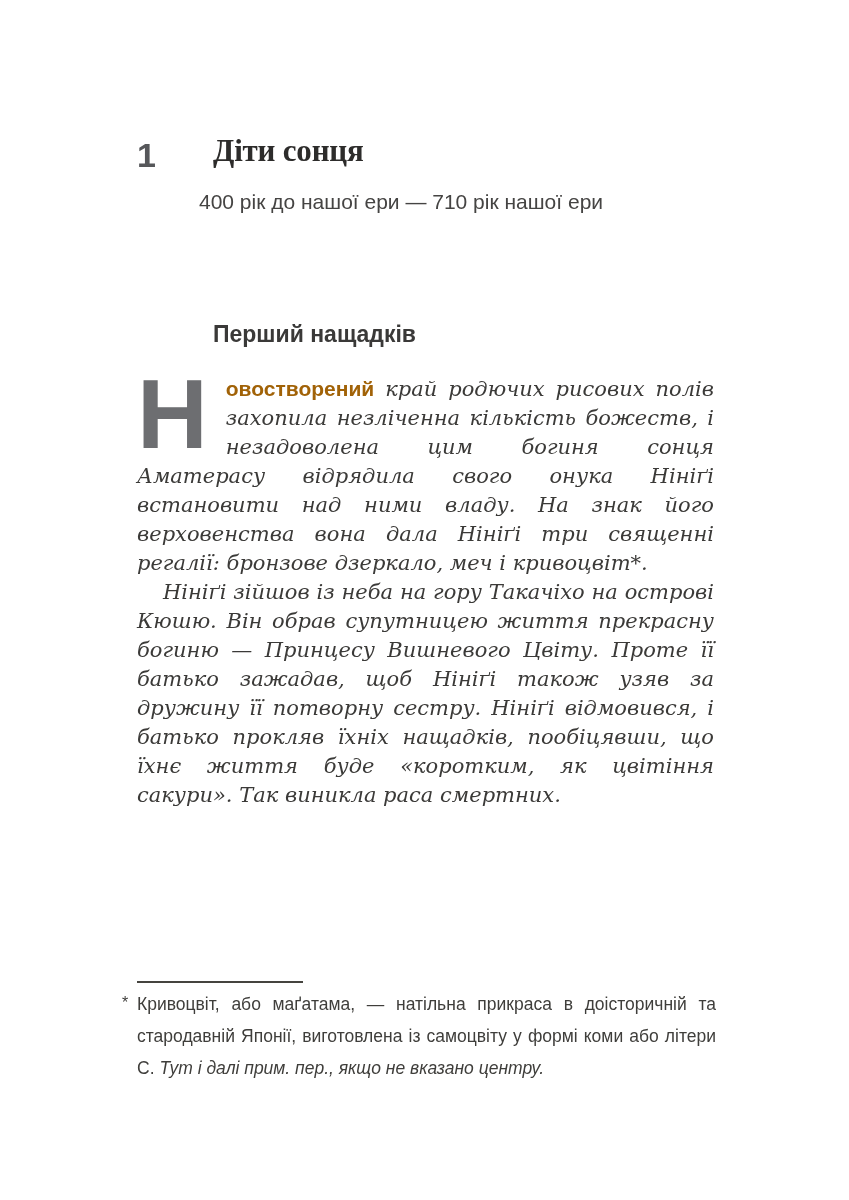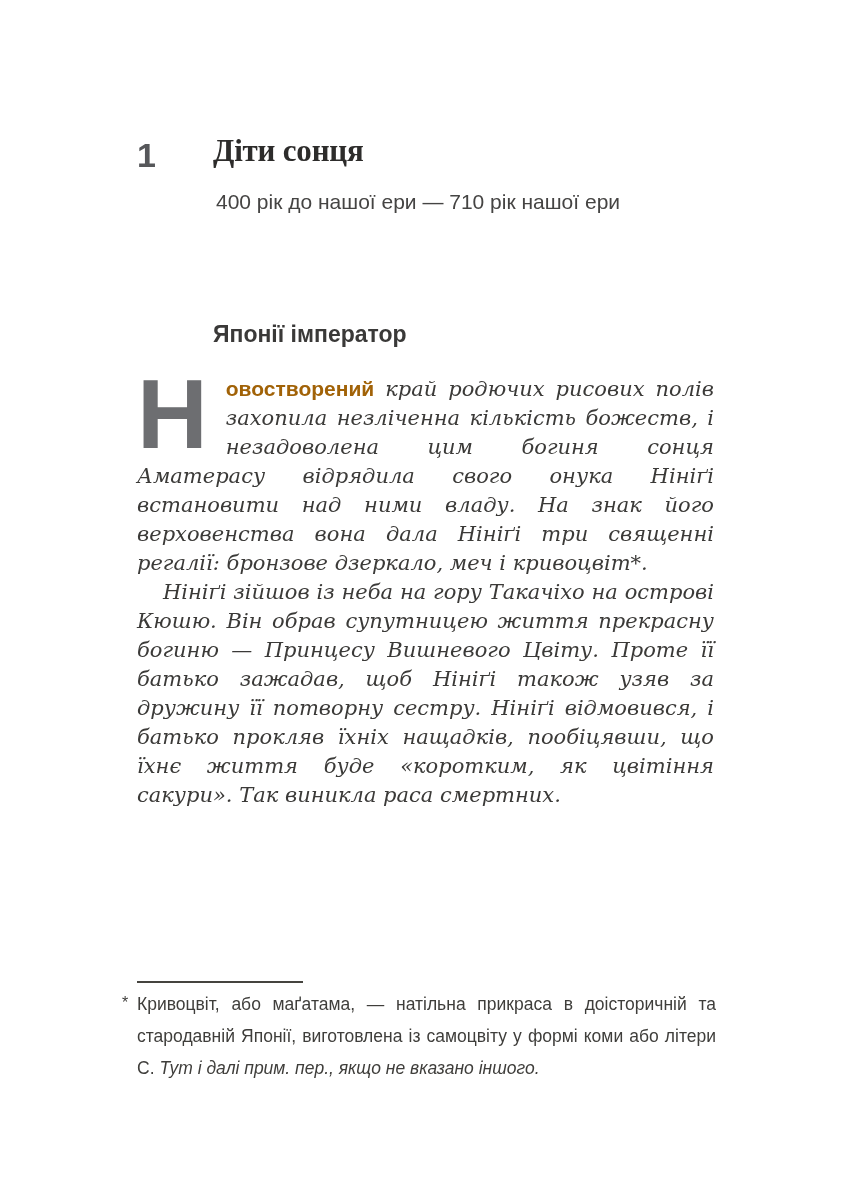--- a/index.html
+++ b/index.html
@@ -33,21 +33,21 @@
     margin: 0;
     font-size: 31px;
     line-height: 36px;
     font-weight: bold;
     letter-spacing: -0.2px;
     color: #2d2c2b;
     font-family: Liberation Serif, serif;
   }
   .chap-dates {
     position: absolute;
-    left: 216px;
+    left: 199px;
     top: 189px;
     font-size: 21px;
     line-height: 26px;
     font-weight: normal;
     color: #454443;
   }
 
   
   .section-heading {
     position: absolute;
@@ -138,29 +138,29 @@
 <body>
 
 <div class="page">
 
   <span class="chap-num">1</span>
 
   <h1 class="chap-title">Діти сонця</h1>
 
   <div class="chap-dates">400 рік до нашої ери — 710 рік нашої ери</div>
 
-  <h2 class="section-heading">Японії імператор</h2>
+  <h2 class="section-heading">Перший нащадків</h2>
 
   <div class="body-text">
     <p class="para first">
       <span class="dropcap">Н</span><span class="lead-bold">овостворений</span><span> край родючих рисових полів захопила незліченна кількість божеств, і незадоволена цим богиня сонця Аматерасу відрядила свого онука Нініґі встановити над ними владу. На знак його верховенства вона дала Нініґі три священні регалії: бронзове дзеркало, меч і кривоцвіт*.</span>
     </p>
     <p class="para indent">Нініґі зійшов із неба на гору Такачіхо на острові Кюшю. Він обрав супутницею життя прекрасну богиню — Принцесу Вишневого Цвіту. Проте її батько зажадав, щоб Нініґі також узяв за дружину її потворну сестру. Нініґі відмовився, і батько прокляв їхніх нащадків, пообіцявши, що їхнє життя буде «коротким, як цвітіння сакури». Так виникла раса смертних.</p>
   </div>
 
   <div class="footnote-sep"></div>
 
   <div class="footnote">
     <span class="fn-marker">*</span>
-    <span class="fn-body"><span>Кривоцвіт, або маґатама, — натільна прикраса в доісторичній та стародавній Японії, виготовлена із самоцвіту у формі коми або літери С. </span><em class="fn-italic">Тут і далі прим. пер., якщо не вказано іншого.</em></span>
+    <span class="fn-body"><span>Кривоцвіт, або маґатама, — натільна прикраса в доісторичній та стародавній Японії, виготовлена із самоцвіту у формі коми або літери С. </span><em class="fn-italic">Тут і далі прим. пер., якщо не вказано центру.</em></span>
   </div>
 
 </div>
 
 </body></html>

